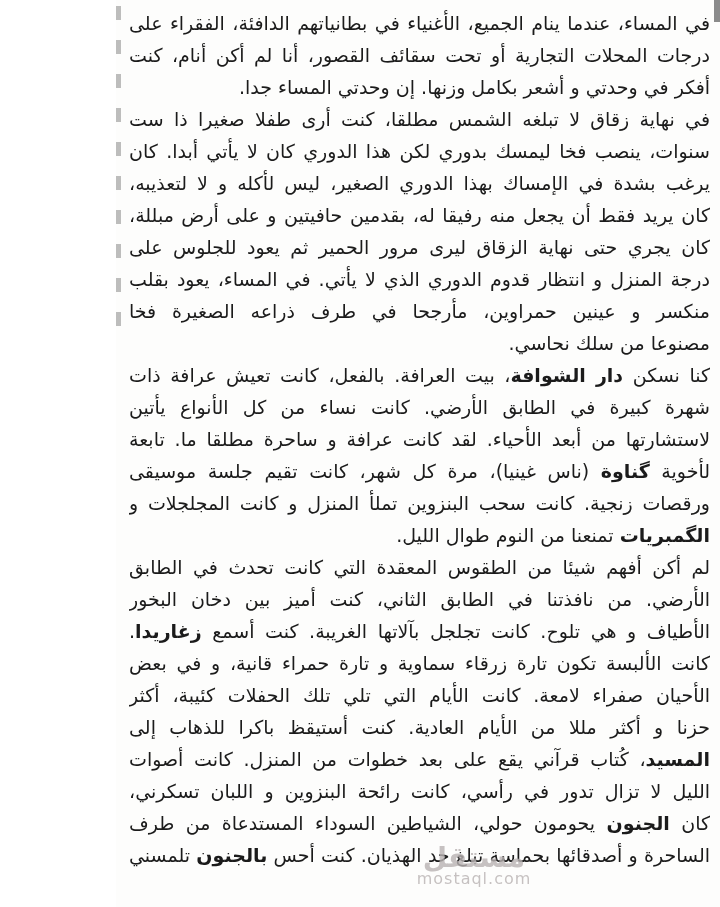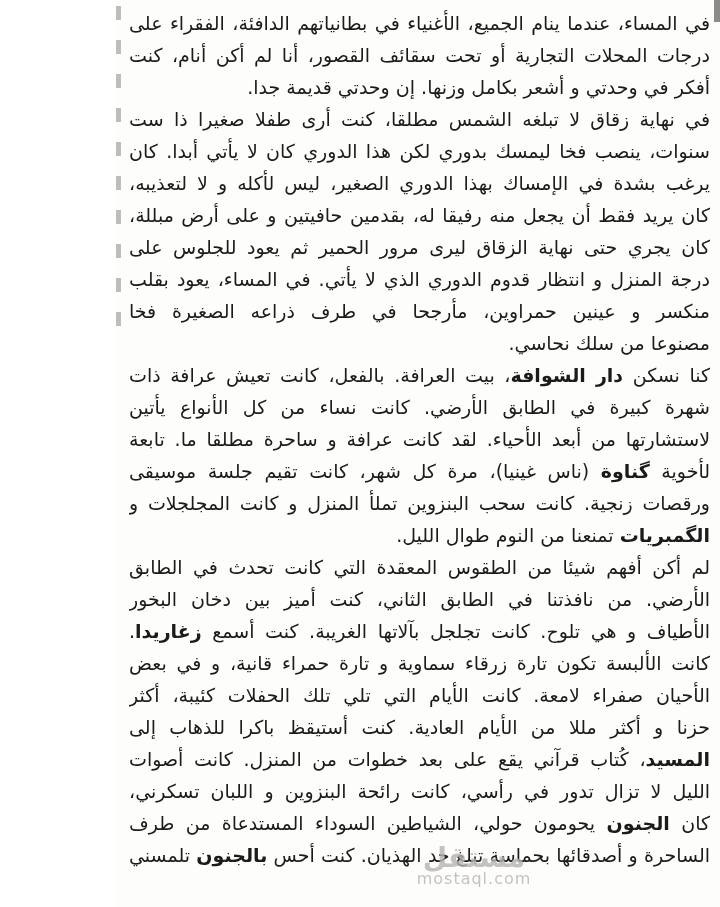--- a/index.html
+++ b/index.html
@@ -77,21 +77,21 @@
 </head>
 <body>
 
 <div class="page">
   <div class="edge-artifact-left"></div>
   <div class="edge-artifact-topright"></div>
 
   <div class="text-block" id="text-block">
       <div class="line"><span>في المساء، عندما ينام الجميع، الأغنياء في بطانياتهم الدافئة، الفقراء على</span></div>
       <div class="line"><span>درجات المحلات التجارية أو تحت سقائف القصور، أنا لم أكن أنام، كنت</span></div>
-      <div class="line end"><span>أفكر في وحدتي و أشعر بكامل وزنها. إن وحدتي قديمة جدا.</span></div>
+      <div class="line end"><span>أفكر في وحدتي و أشعر بكامل وزنها. إن وحدتي المساء جدا.</span></div>
       <div class="line"><span>في نهاية زقاق لا تبلغه الشمس مطلقا، كنت أرى طفلا صغيرا ذا ست</span></div>
       <div class="line"><span>سنوات، ينصب فخا ليمسك بدوري لكن هذا الدوري كان لا يأتي أبدا. كان</span></div>
       <div class="line"><span>يرغب بشدة في الإمساك بهذا الدوري الصغير، ليس لأكله و لا لتعذيبه،</span></div>
       <div class="line"><span>كان يريد فقط أن يجعل منه رفيقا له، بقدمين حافيتين و على أرض مبللة،</span></div>
       <div class="line"><span>كان يجري حتى نهاية الزقاق ليرى مرور الحمير ثم يعود للجلوس على</span></div>
       <div class="line"><span>درجة المنزل و انتظار قدوم الدوري الذي لا يأتي. في المساء، يعود بقلب</span></div>
       <div class="line"><span>منكسر و عينين حمراوين، مأرجحا في طرف ذراعه الصغيرة فخا</span></div>
       <div class="line end"><span>مصنوعا من سلك نحاسي.</span></div>
       <div class="line"><span>كنا نسكن </span><span class="bold">دار الشوافة</span><span>، بيت العرافة. بالفعل، كانت تعيش عرافة ذات</span></div>
       <div class="line"><span>شهرة كبيرة في الطابق الأرضي. كانت نساء من كل الأنواع يأتين</span></div>

